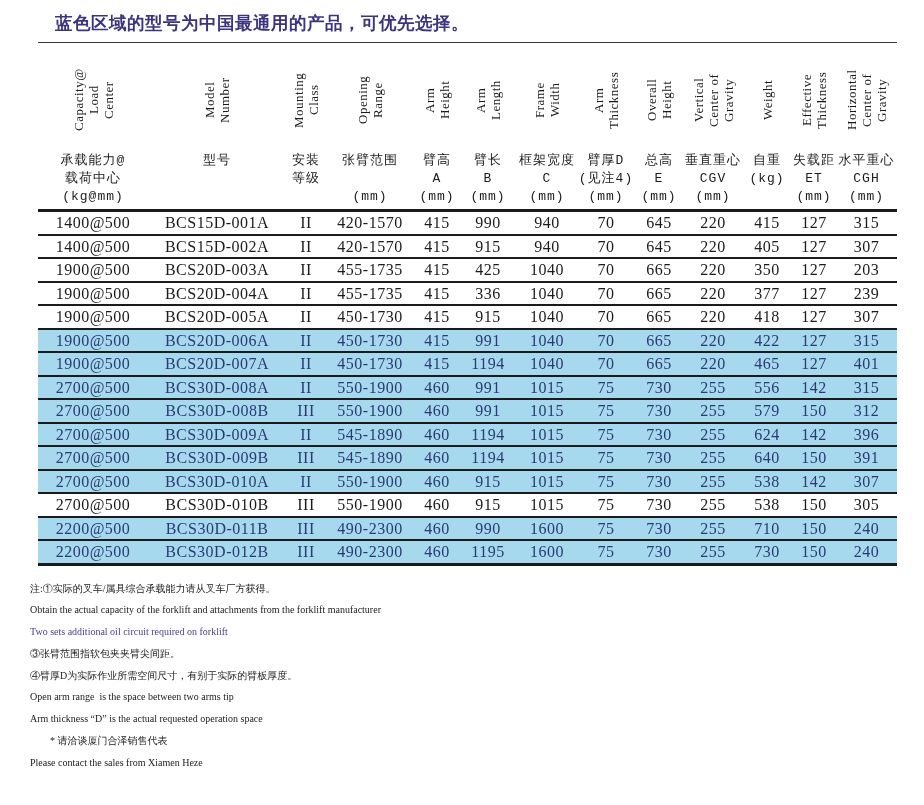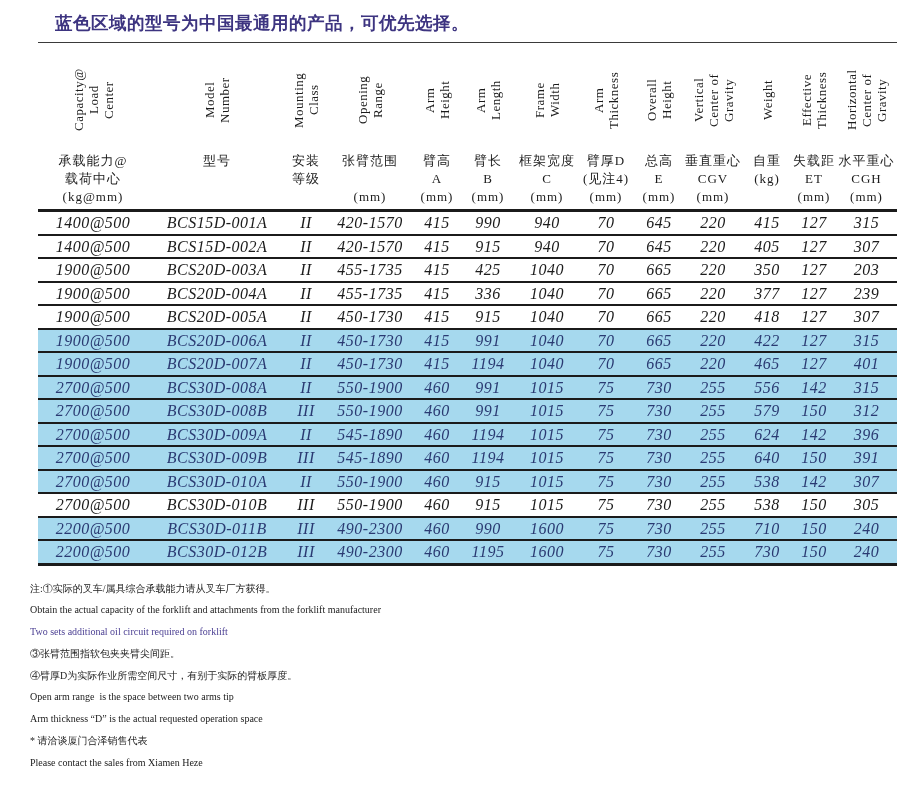--- a/index.html
+++ b/index.html
@@ -50,35 +50,35 @@
     line-height: 15px;
     letter-spacing: 0.5px;
     white-space: pre-line;
   }
   .zh {
     margin-top: 2px; margin-bottom: 3px;
     font-size: 13px; line-height: 18px;
     letter-spacing: 1px; text-align: center;
     white-space: nowrap;
   }
-  .zh div { height: 18px; }
-
-  tbody tr { border-top: 2px solid var(--border); font-style: italic; }
+  .zh div { height: 18px; font-family: Liberation Mono, monospace; }
+
+  tbody tr { border-top: 2px solid var(--border); }
   tbody tr:first-child { border-top: 3px solid var(--border); }
   tbody td {
     padding: 0; height: 21.5px; line-height: 21.5px;
     text-align: center; font-size: 16px;
     letter-spacing: 0.5px; overflow: hidden;
   }
   tbody tr.hl { background: var(--hl-bg); color: var(--hl-text); }
 
   .notes { margin: 12px 0 0 30px; font-size: 10px; line-height: 21.8px; }
   .note { white-space: pre-wrap; }
   .note.sub { }
-  .note.star { margin-left: 0; }
+  .note.star { margin-left: 20px; }
   .note.accent { color: var(--accent-note); }
 </style>
 </head>
 <body>
 
 <div class="page">
 
   <div class="title">蓝色区域的型号为中国最通用的产品，可优先选择。</div>
 
   <table class="spec" id="spec-table">

